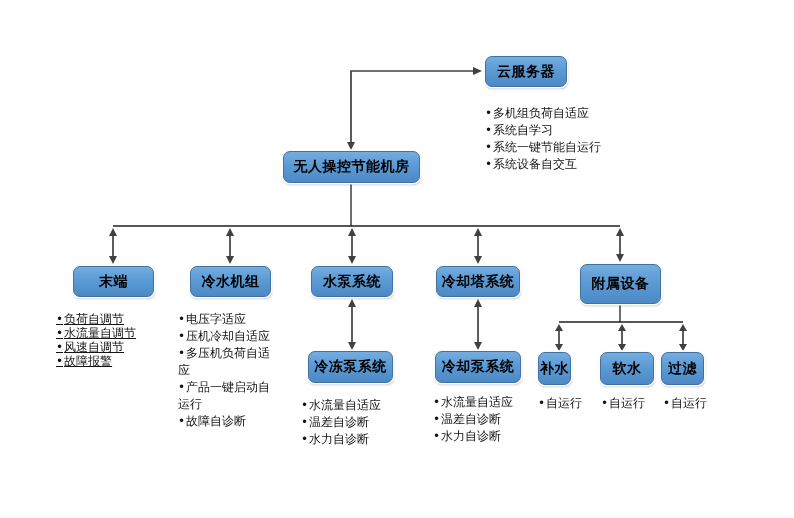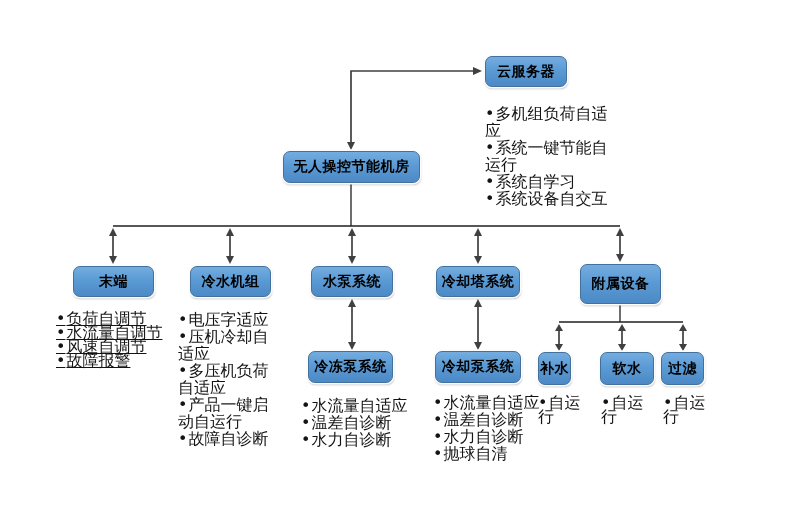--- a/index.html
+++ b/index.html
@@ -19,21 +19,21 @@
   .connectors .arrow{stroke:var(--connector);stroke-width:1.7;fill:none;}
   .connectors .head{fill:var(--connector);stroke:none;}
   .node{
     position:absolute;display:flex;align-items:center;justify-content:center;
     background:linear-gradient(180deg,#74acdf 0%,var(--node-fill) 45%,#4c89c6 100%);
     border:1.6px solid var(--node-border);border-radius:7px;
     box-shadow:0 0 0 1.5px #fcfcfc,0.5px 1.5px 2px rgba(0,0,0,0.25);
     font-weight:bold;font-size:14px;color:var(--text);letter-spacing:0.5px;
     box-sizing:border-box;white-space:nowrap;
   }
-  .bullets{position:absolute;font-size:16px;color:#141414;line-height:17px;}
+  .bullets{position:absolute;font-size:12px;color:#141414;line-height:17px;}
   .bullet-item::before{content:"\2022";margin-right:1px;}
 </style>
 </head>
 <body>
 
 <div class="canvas">
 
   <svg class="connectors" width="794" height="518">
 
     <path class="arrow" d="M351,143 L351,71 L474,71"></path>
@@ -121,22 +121,22 @@
   <div class="node" style="left:435px;top:351px;width:86px;height:32px;">冷却泵系统</div>
 
   <div class="node" style="left:538px;top:352px;width:33px;height:33px;">补水</div>
 
   <div class="node" style="left:600px;top:352px;width:54px;height:33px;text-align:right;">软水</div>
 
   <div class="node" style="left:661px;top:352px;width:43px;height:33px;">过滤</div>
 
   <div class="bullets" style="left:485px;top:105px;width:132px;line-height:17px;">
       <div class="bullet-item">多机组负荷自适应</div>
+      <div class="bullet-item">系统自学习</div>
       <div class="bullet-item">系统一键节能自运行</div>
-      <div class="bullet-item">系统自学习</div>
       <div class="bullet-item">系统设备自交互</div>
     </div>
 
   <div class="bullets" style="left:56px;top:312px;width:110px;line-height:14px;text-decoration:underline;">
       <div class="bullet-item">负荷自调节</div>
       <div class="bullet-item">水流量自调节</div>
       <div class="bullet-item">风速自调节</div>
       <div class="bullet-item">故障报警</div>
     </div>
 
@@ -151,21 +151,20 @@
   <div class="bullets" style="left:301px;top:397px;width:110px;line-height:17px;">
       <div class="bullet-item">水流量自适应</div>
       <div class="bullet-item">温差自诊断</div>
       <div class="bullet-item">水力自诊断</div>
     </div>
 
   <div class="bullets" style="left:433px;top:394px;width:110px;line-height:17px;">
       <div class="bullet-item">水流量自适应</div>
       <div class="bullet-item">温差自诊断</div>
       <div class="bullet-item">水力自诊断</div>
-      <div class="bullet-item">抛球自清</div>
     </div>
 
   <div class="bullets" style="left:538px;top:396px;width:55px;line-height:14px;">
       <div class="bullet-item">自运行</div>
     </div>
 
   <div class="bullets" style="left:601px;top:396px;width:55px;line-height:14px;">
       <div class="bullet-item">自运行</div>
     </div>
 

